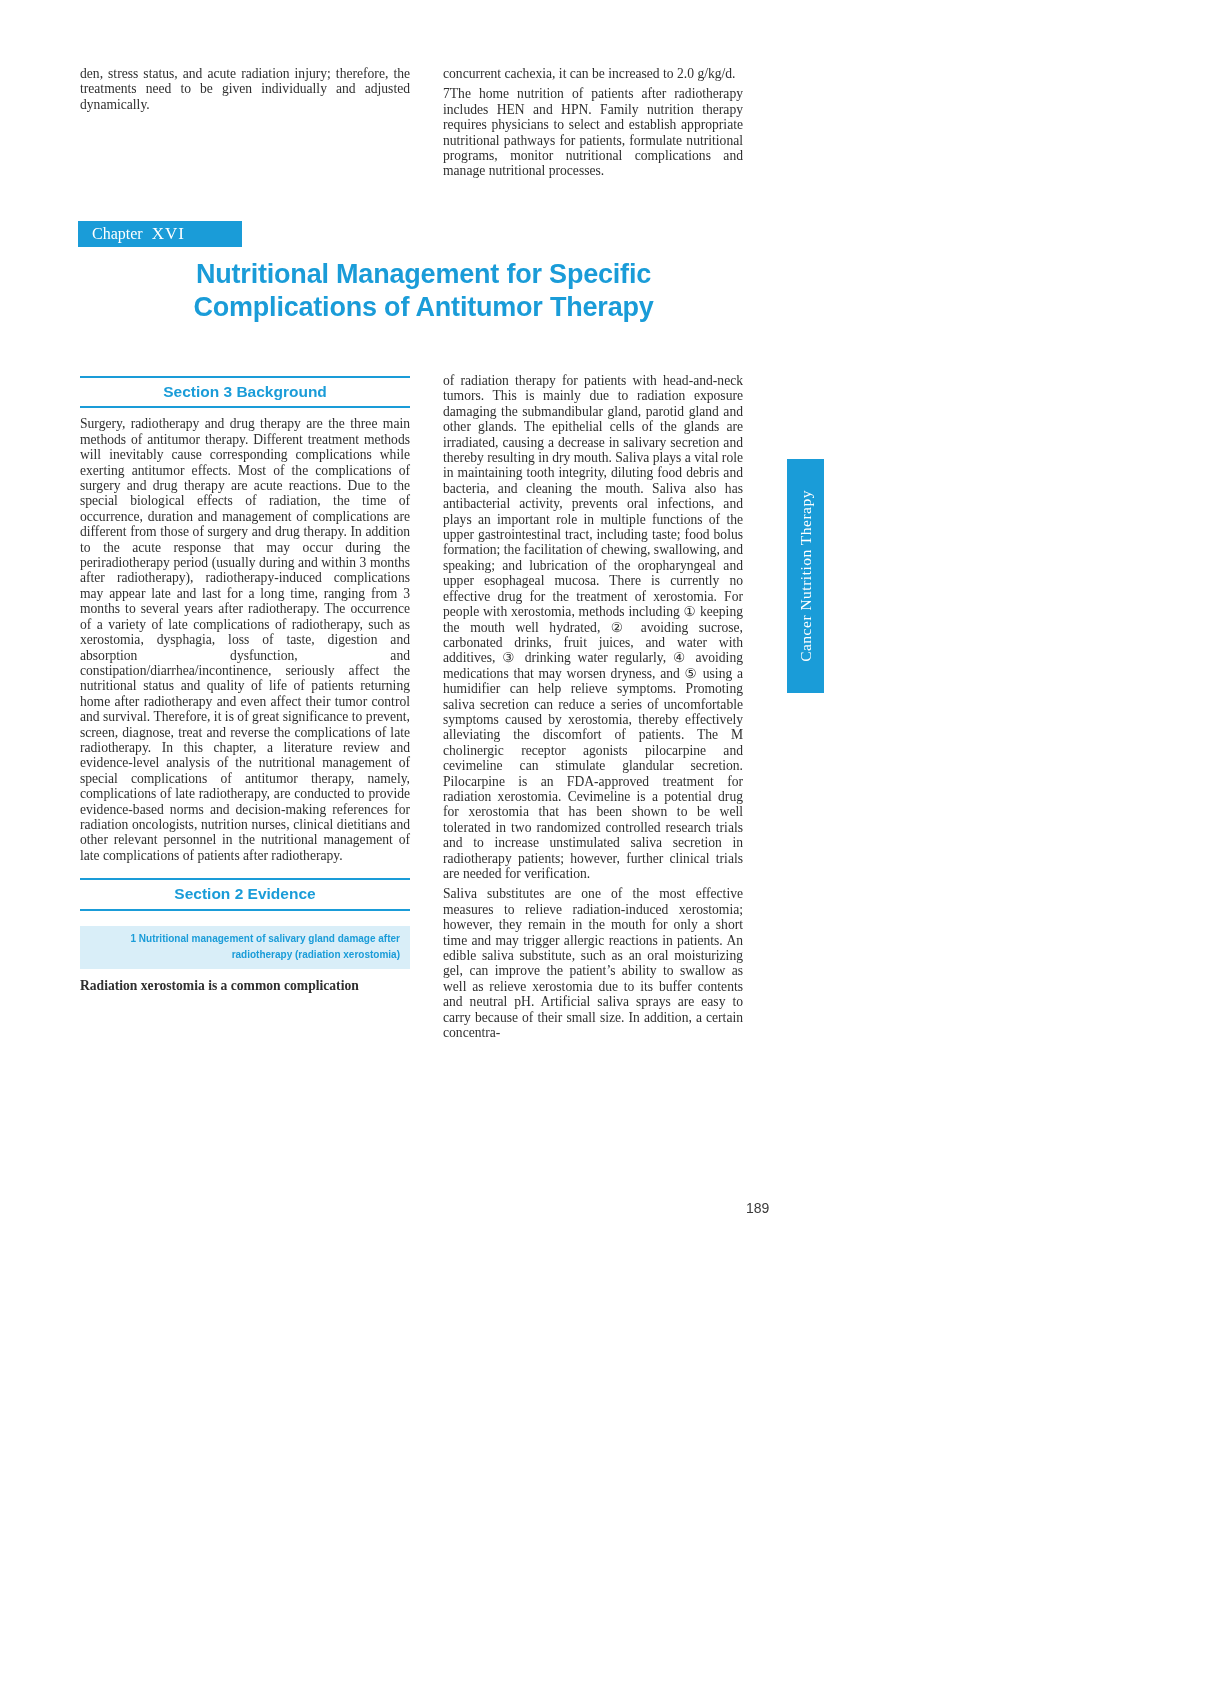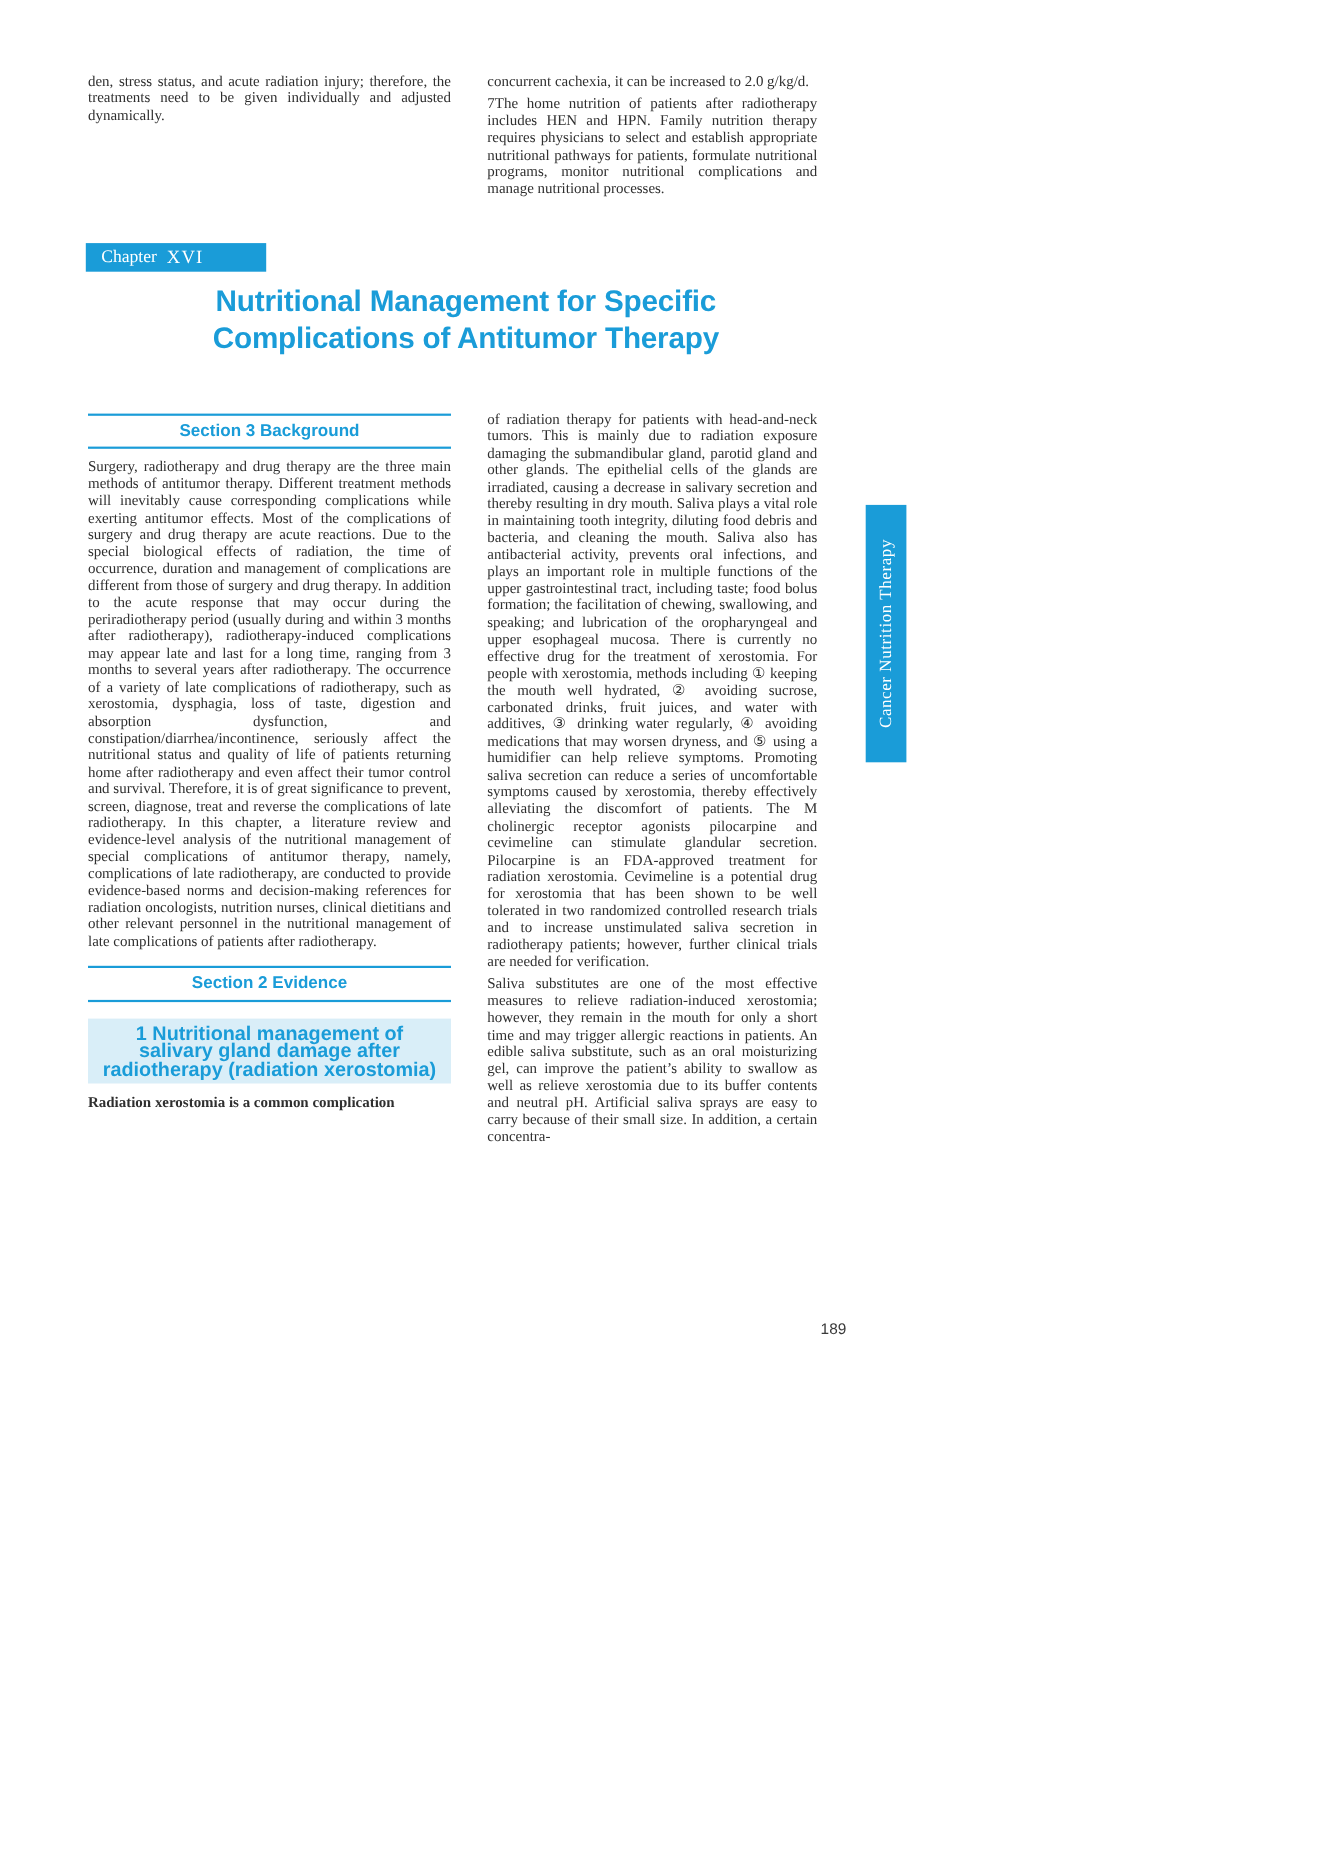--- a/index.html
+++ b/index.html
@@ -40,21 +40,21 @@
     border-top:2px solid var(--blue);border-bottom:2px solid var(--blue);
     color:var(--blue);font-family:"Liberation Sans", sans-serif;
     font-weight:bold;font-size:15.5px;text-align:center;
     padding:6px 0 7px 0;
   }
   .after-head{margin-top:8px !important;}
   .sec2{margin-top:15px;}
   .subsec{
     margin-top:15px;background:var(--boxbg);color:var(--blue);
     font-family:"Liberation Sans", sans-serif;font-weight:bold;
-    font-size:18px;line-height:16.5px;text-align:center;padding:5px 10px;
+    font-size:10px;line-height:16.5px;text-align:right;padding:5px 10px;
   }
   .lead{margin-top:9px !important;font-weight:bold;}
 
   .pagenum{
     position:absolute;left:746px;top:1200px;
     font-family:"Liberation Sans", sans-serif;font-size:14px;color:#3a3a3a;
   }
 
   .side-tab{
     position:absolute;left:787px;top:459px;width:37px;height:234px;

